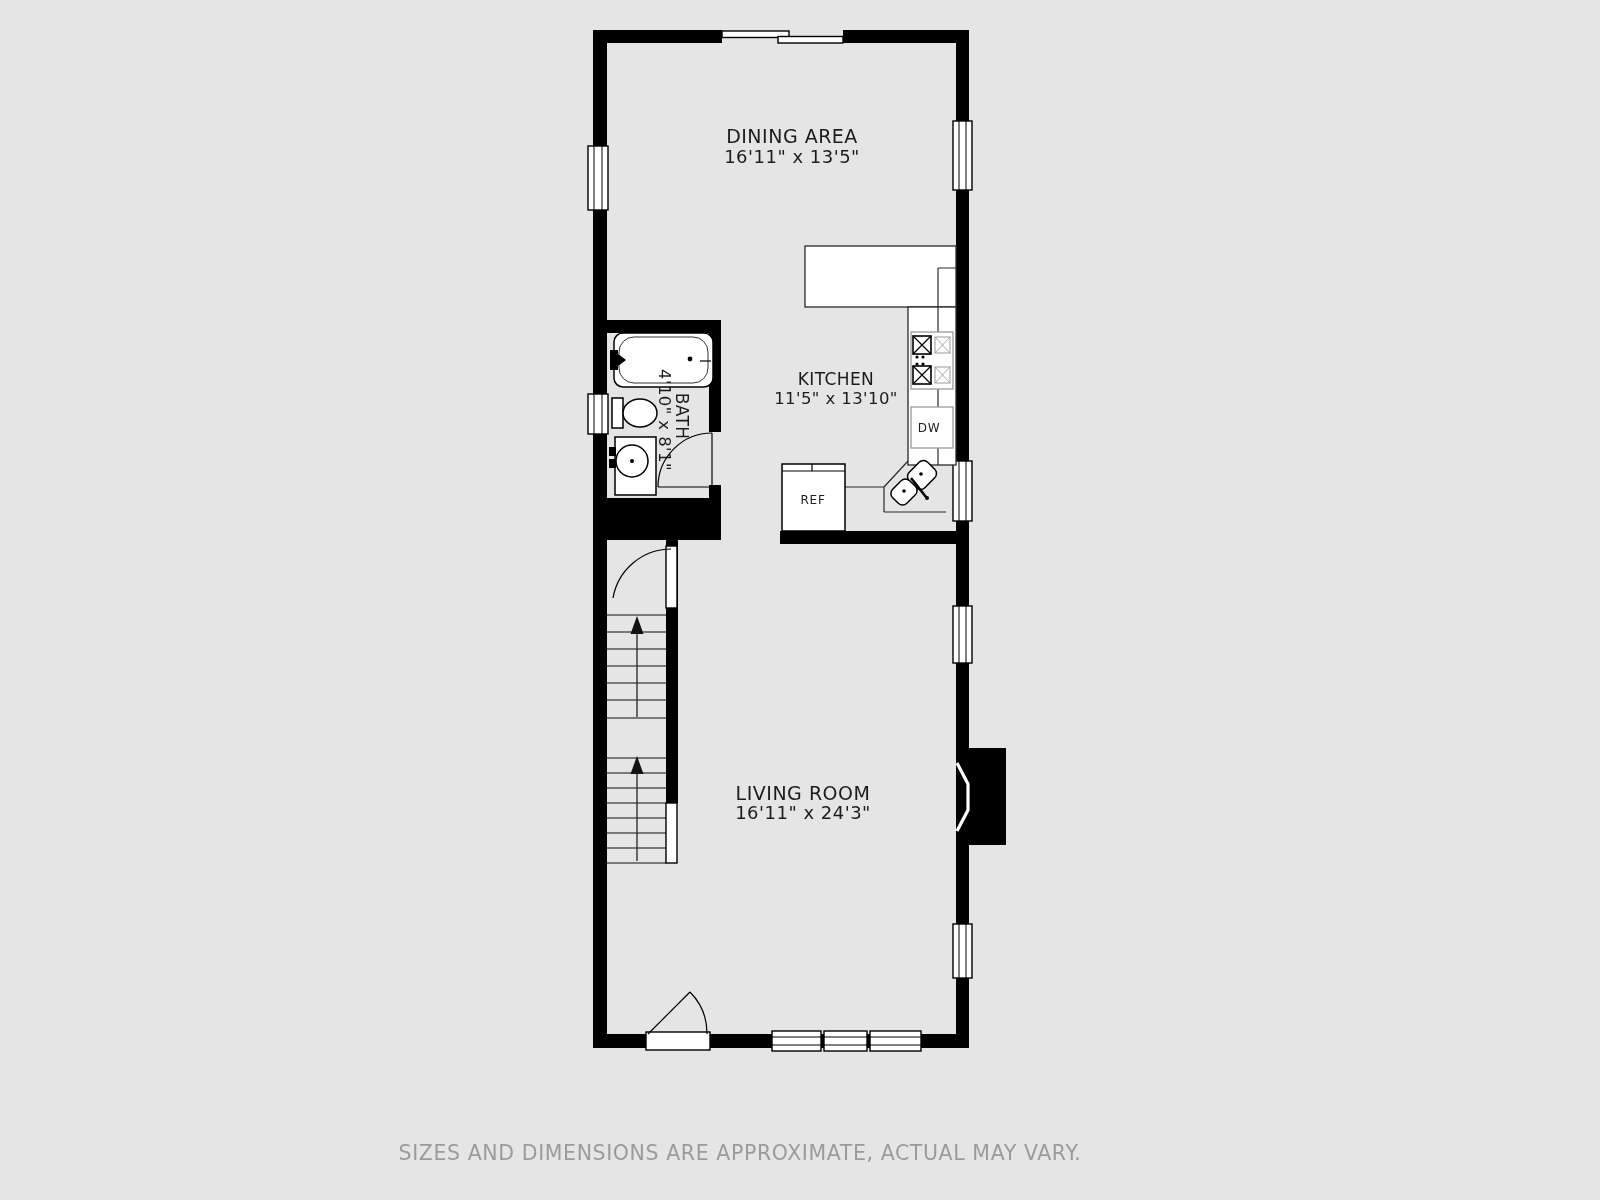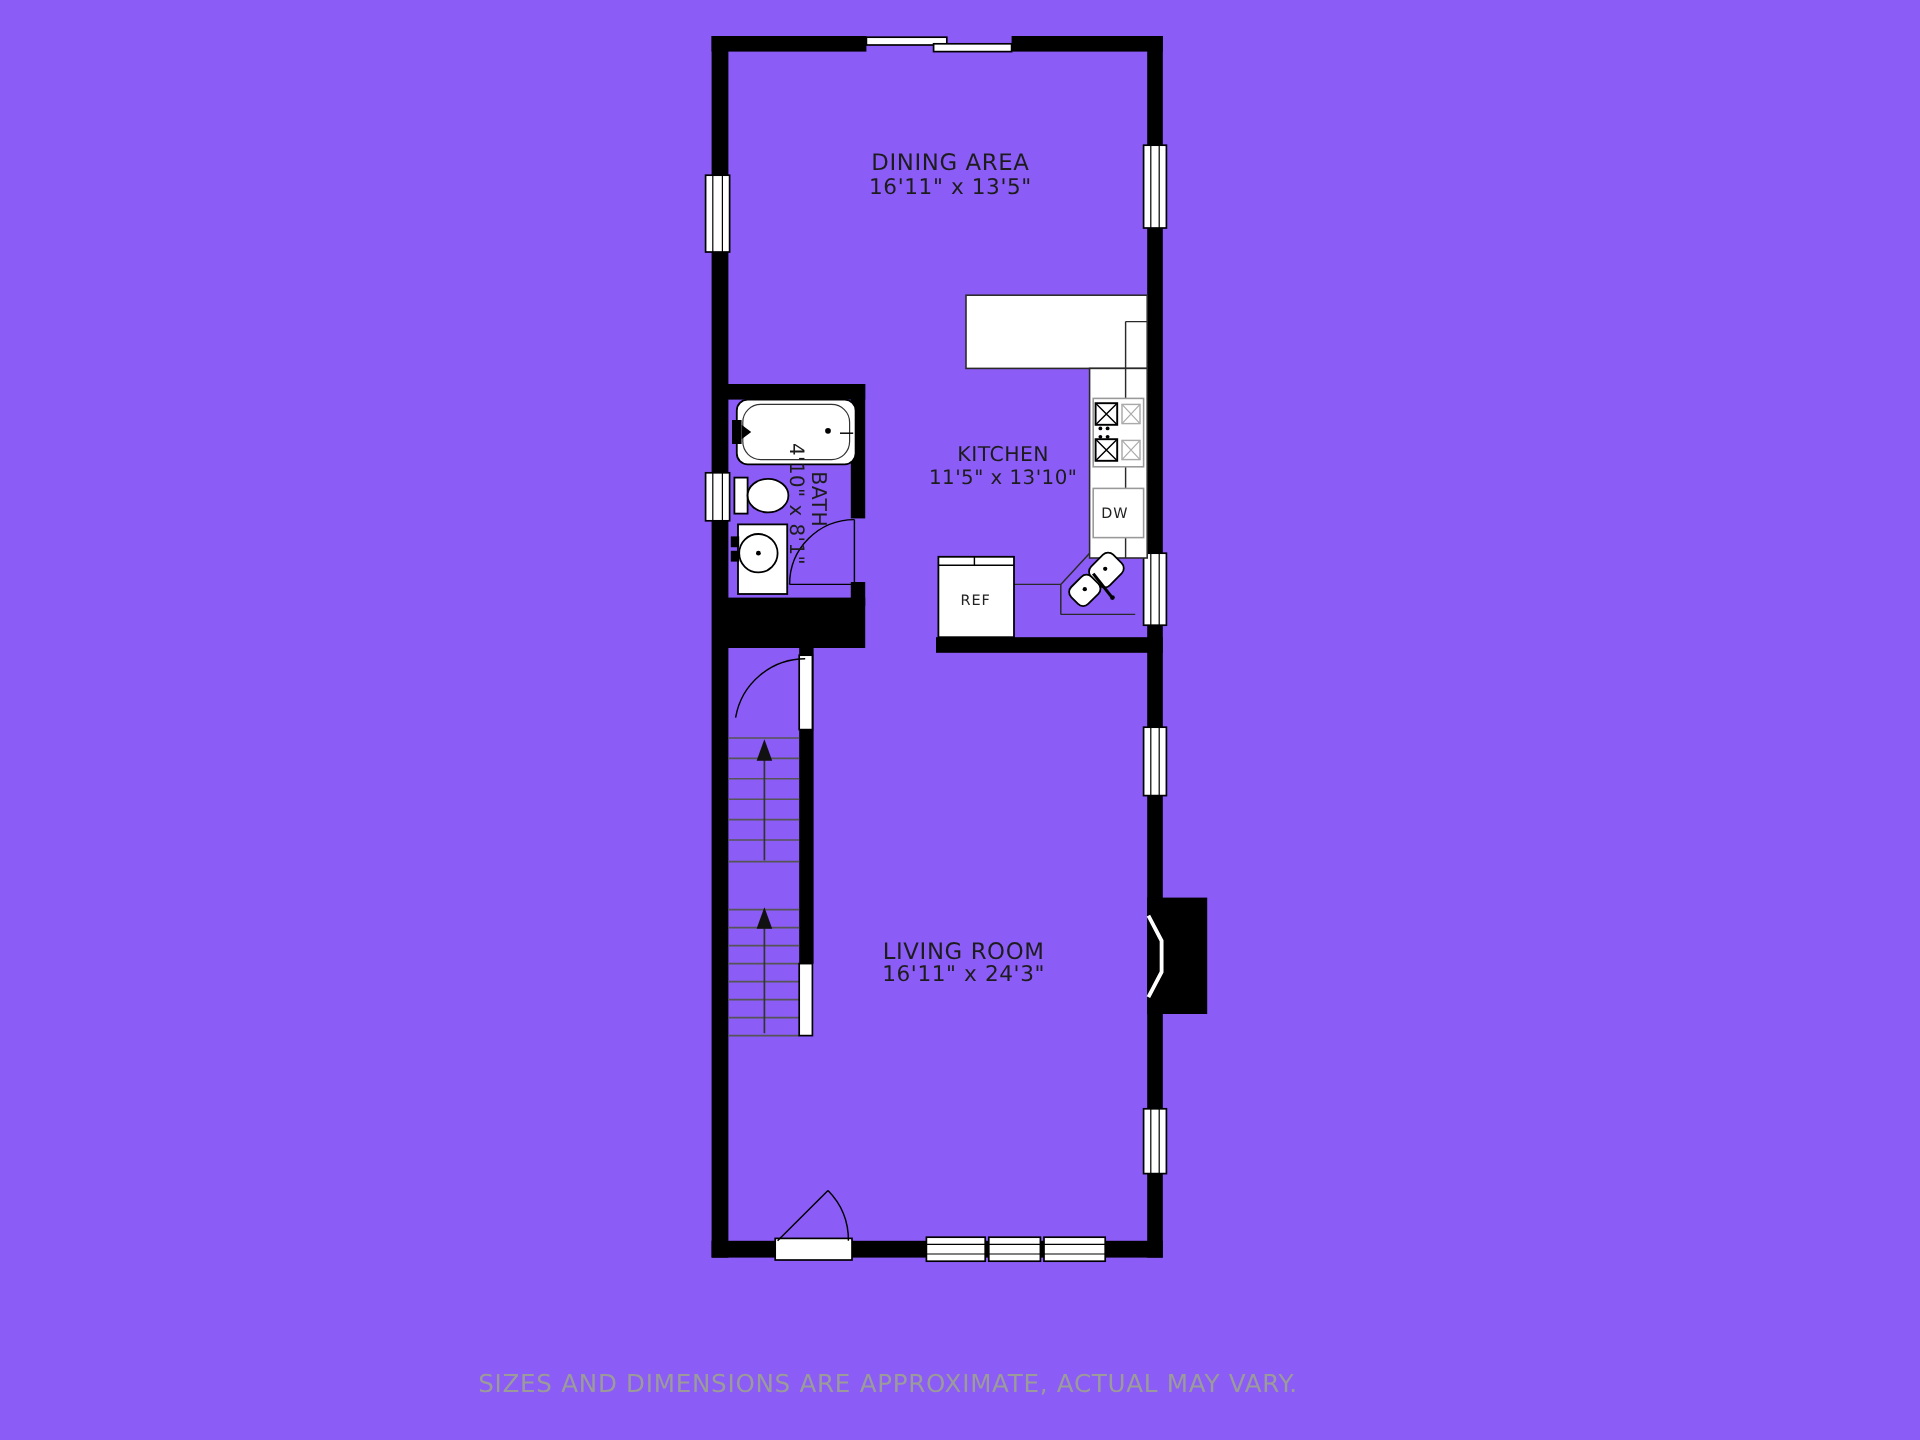--- a/index.html
+++ b/index.html
@@ -7,21 +7,21 @@
     padding: 0;
     background: #ffffff;
     width: 1600px;
     height: 1200px;
     font-family: "DejaVu Sans", "Liberation Sans", sans-serif;
   }
   #stage {
     position: relative;
     width: 1600px;
     height: 1200px;
-    background: #8b5cf6;
+    background: #e5e5e5;
     overflow: hidden;
     text-decoration: underline;
   }
   svg { display: block; }
   .wall     { fill: #000000; stroke: none; }
   .winbox   { fill: #ffffff; stroke: #000000; stroke-width: 1.4; }
   .winline  { stroke: #000000; stroke-width: 1; fill: none; }
   .fixture  { fill: #ffffff; stroke: #000000; stroke-width: 1.5; }
   .fixline  { stroke: #000000; stroke-width: 1.2; fill: none; }
   .counter  { fill: #ffffff; stroke: #2a2a2a; stroke-width: 1.3; }

